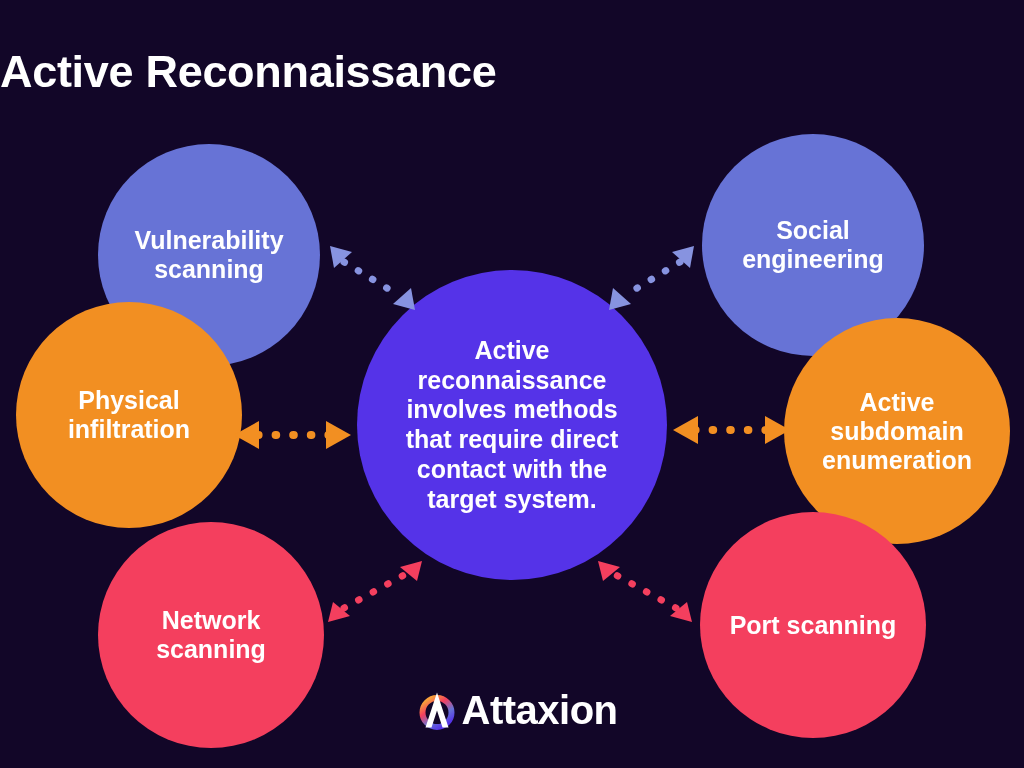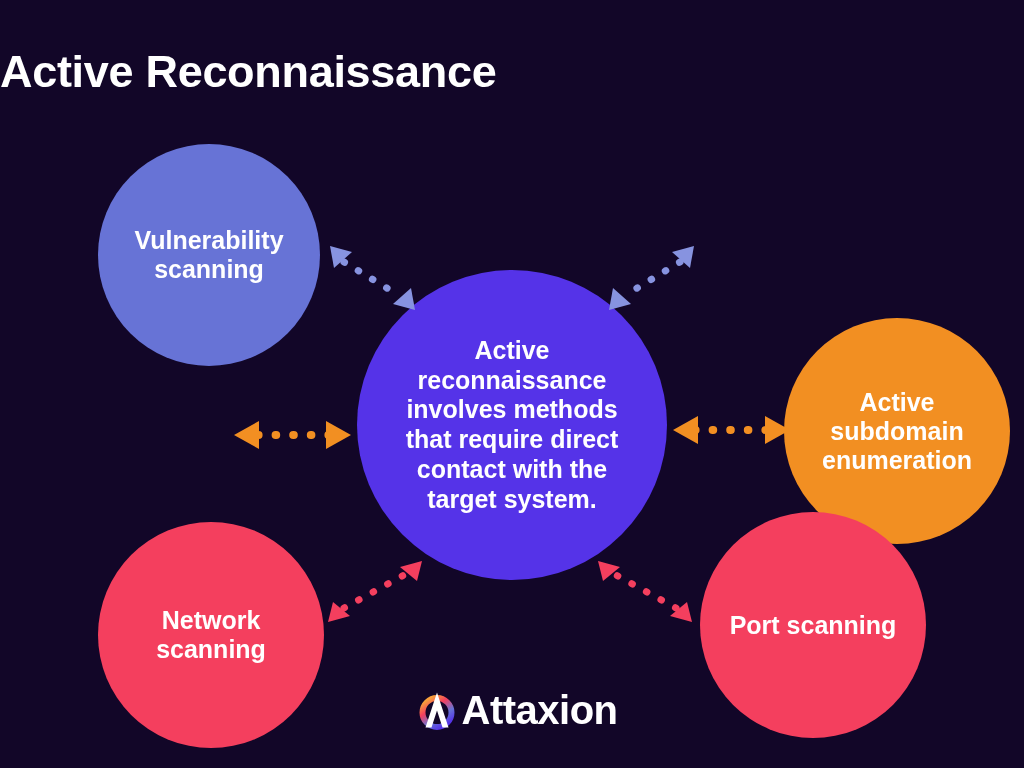--- a/index.html
+++ b/index.html
@@ -157,21 +157,29 @@
       <polygon points="692,622 670,616 687,602" fill="#F43F5E"></polygon>
       <polygon points="598,561 620,567 603,581" fill="#F43F5E"></polygon>
     </g>
   </svg>
 
   <div class="node sat-tl" style="background: rgb(103, 115, 214);">
     <span class="node-label">Vulnerability
 scanning</span>
   </div>
 
-
+  <div class="node sat-tr" style="background: rgb(103, 115, 214);">
+    <span class="node-label">Social
+engineering</span>
+  </div>
+
+  <div class="node sat-ml" style="background: rgb(242, 143, 34);">
+    <span class="node-label">Physical
+infiltration</span>
+  </div>
 
   <div class="node sat-mr" style="background: rgb(242, 143, 34);">
     <span class="node-label">Active
 subdomain
 enumeration</span>
   </div>
 
   <div class="node sat-bl" style="background: rgb(244, 63, 94);">
     <span class="node-label">Network
 scanning</span>

